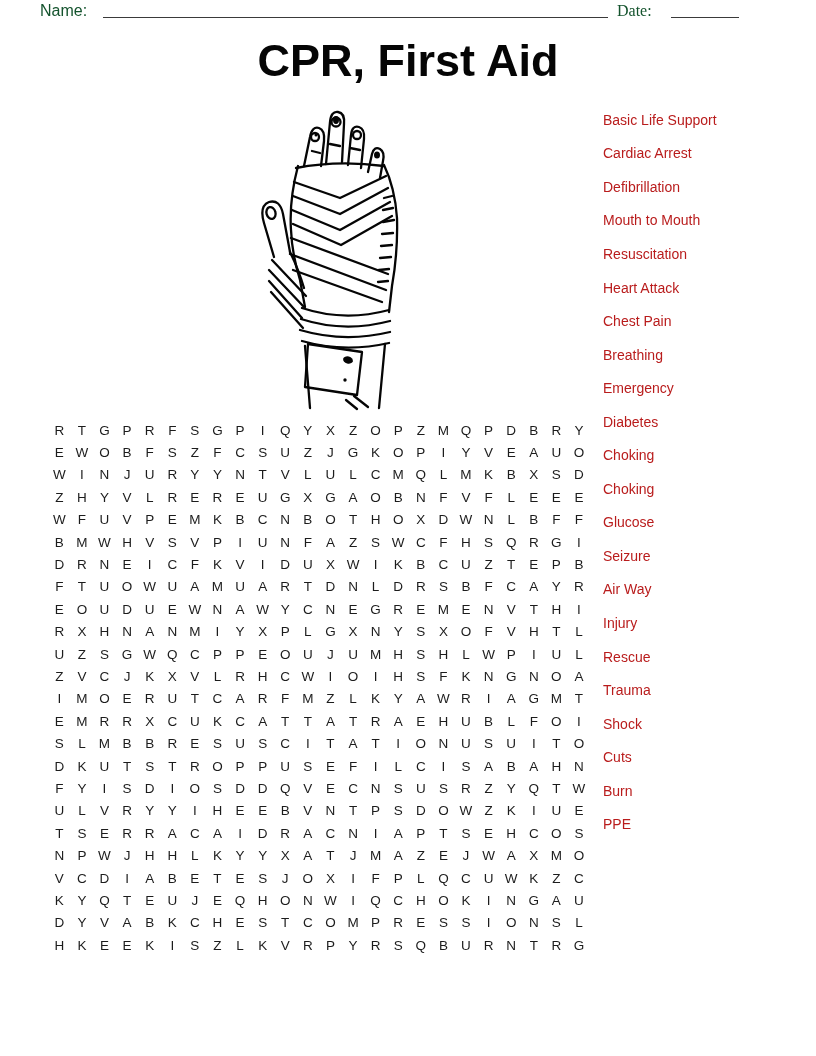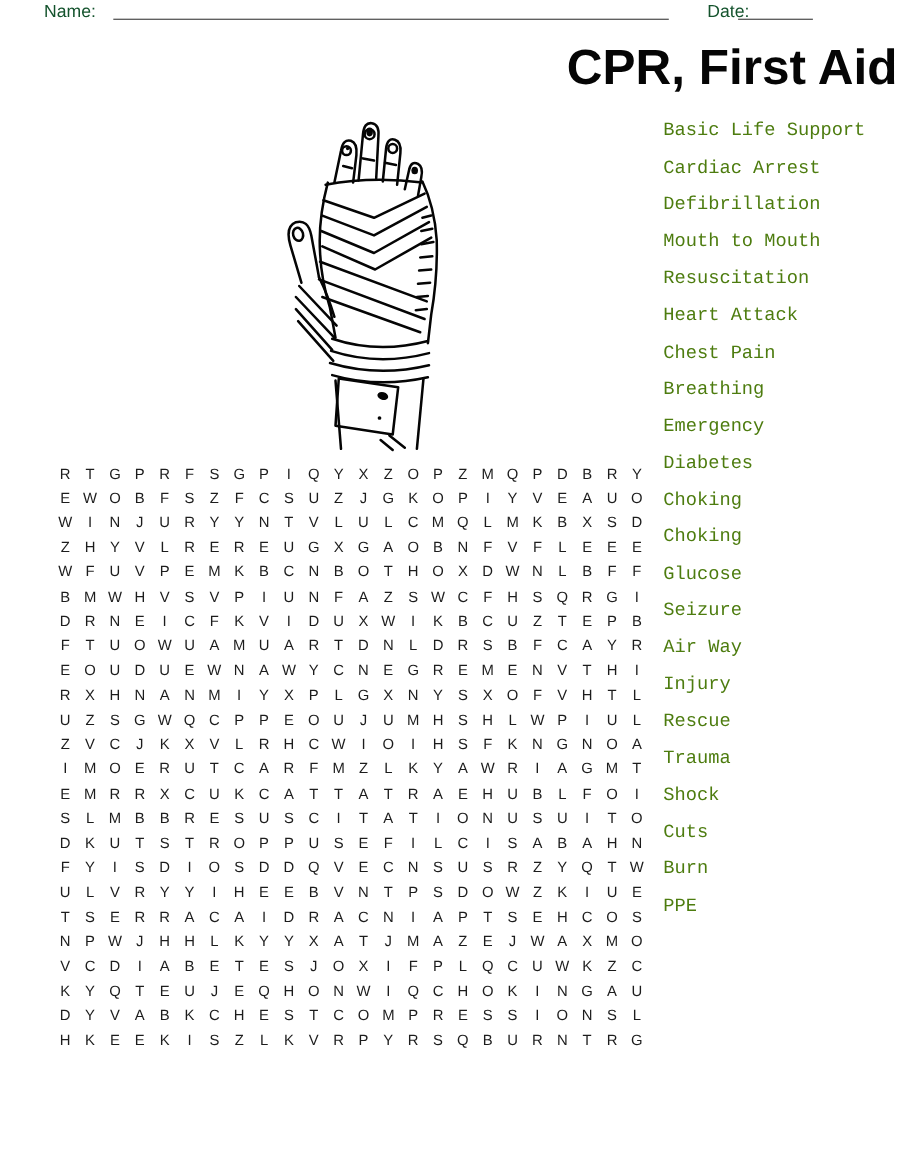--- a/index.html
+++ b/index.html
@@ -6,37 +6,37 @@
   html, body { background: #ffffff; }
   body {
     width: 816px; height: 1056px;
     position: relative;
     font-family: "Liberation Sans", sans-serif;
     color: #000;
     overflow: hidden;
   }
   .hdr-label { position: absolute; font-size: 16px; color: #14532d; }
   .name-label { left: 40px; top: 2px; }
-  .date-label { left: 643px; top: 2px; }
+  .date-label { left: 617px; top: 2px; font-family: Liberation Serif, serif; }
   .blank-line { position: absolute; height: 17px; border-bottom: 1.7px solid #3a3a3a; }
   .name-line { left: 103px; top: 1px; width: 505px; }
   .date-line { left: 671px; top: 1px; width: 68px; }
   .title {
     position: absolute; left: 0; right: 0; top: 36px;
-    text-align: right;
+    text-align: center;
     font-size: 45px; font-weight: 600; letter-spacing: 0px; color: #050505;
     line-height: 1.1;
   }
   .hand-wrap { position: absolute; left: 238px; top: 102px; width: 192px; height: 312px; }
   .words {
     position: absolute; left: 603px; top: 103px; width: 200px;
   }
   .word {
     height: 33.55px; display: flex; align-items: center;
-    font-size: 17px; color: #4d7c0f; white-space: nowrap; font-family: Liberation Mono, monospace;
+    font-size: 14px; color: #b91c1c; white-space: nowrap;
   }
   .grid {
     position: absolute; left: 48px; top: 419px;
     display: grid;
     grid-auto-rows: 22.4px;
   }
   .cell {
     display: flex; align-items: center; justify-content: center;
     font-size: 13.5px; color: #1c1c1c;
   }

